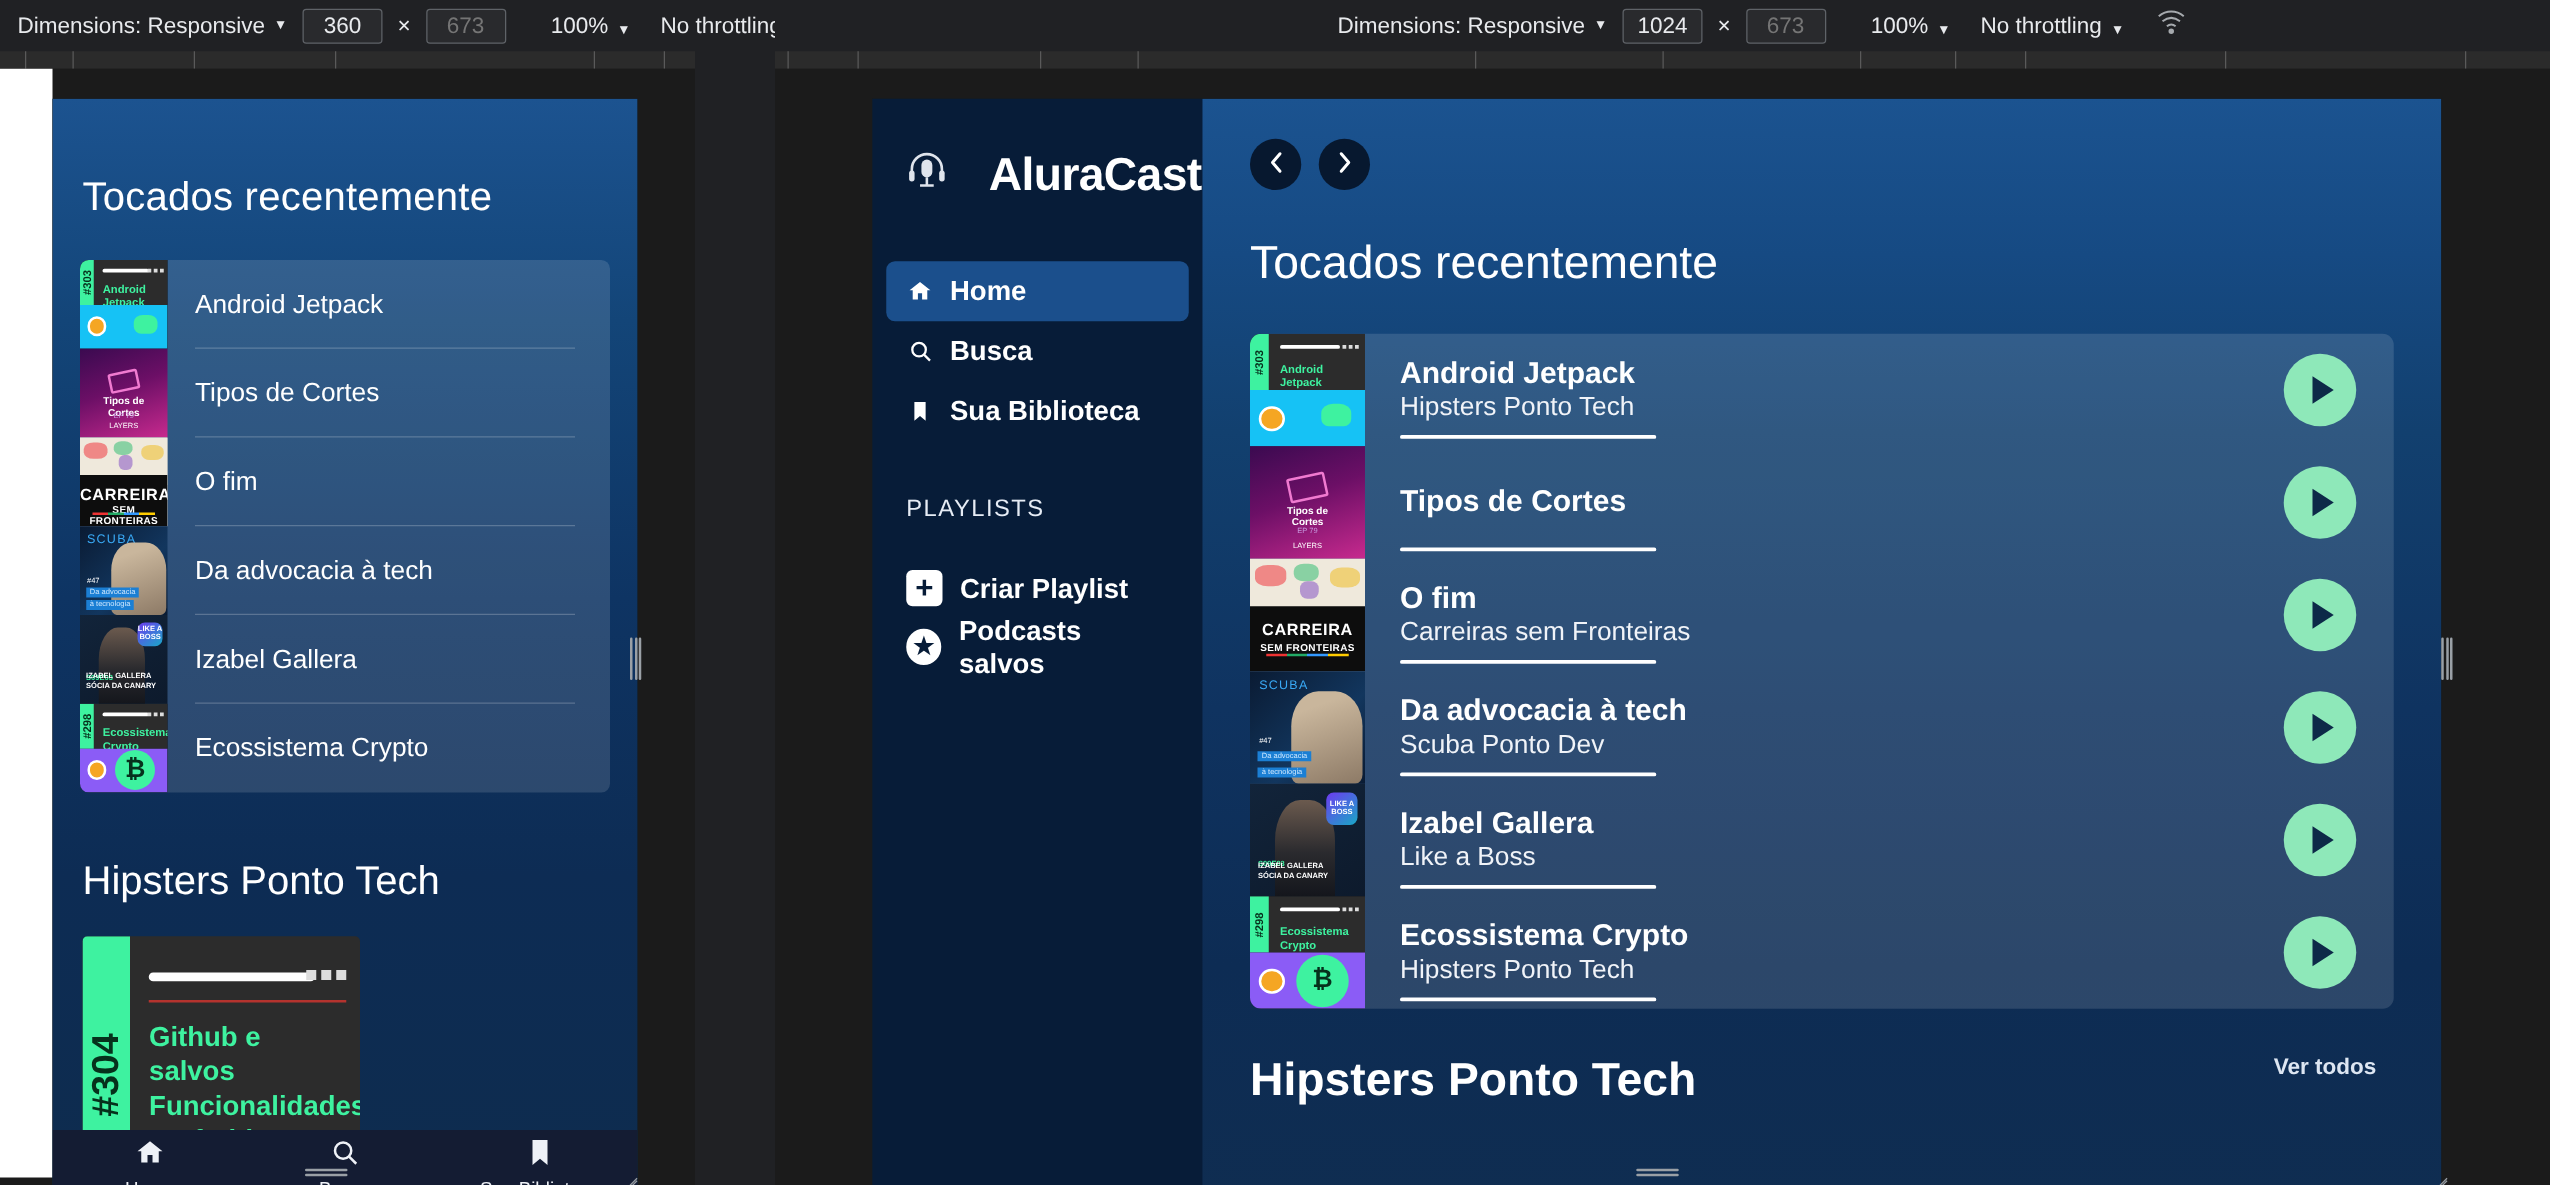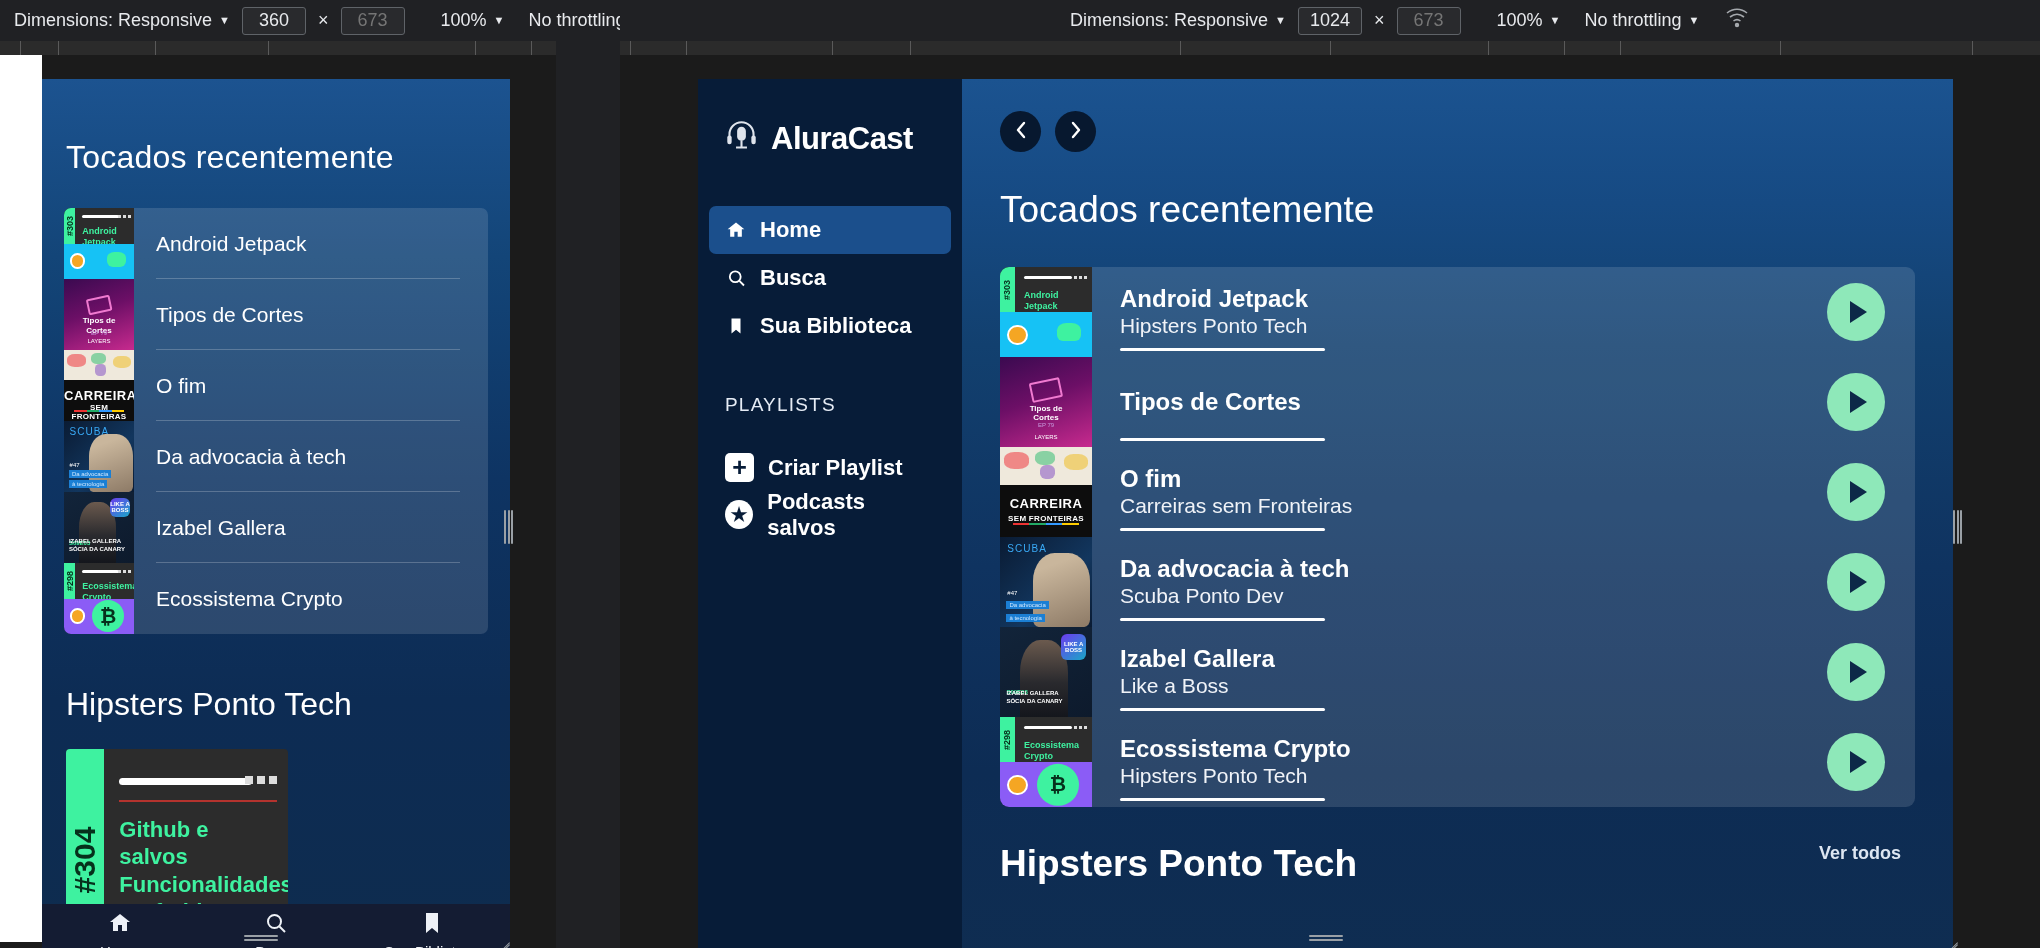--- a/index.html
+++ b/index.html
@@ -25,21 +25,21 @@
   .dt-label { white-space: nowrap; }
   .dt-caret { font-size: 11px; margin-left: 7px; position: relative; top: -1px; }
   .dt-input {
     width: 64px; height: 28px; margin: 0 12px;
     background: #292a2d; border: 1px solid #5f6368; border-radius: 3px;
     color: #e8eaed; font-size: 18px; font-family: inherit;
     text-align: center; outline: none;
   }
   .dt-input.ph { color: #f0abfc; }
   .dt-x { color: #e8eaed; font-size: 18px; }
-  .dt-item { margin-left: 24px; display: flex; align-items: center; white-space: nowrap; }
+  .dt-item { margin-left: 24px; display: flex; align-items: flex-end; white-space: nowrap; }
   .dt-wifi { margin-left: 26px; opacity: .85; }
 
   
   .dt-ruler { position: absolute; height: 14px; background: #2b2b2b; top: 41px; }
   .dt-ruler.left  { left: 0; width: 556px; }
   .dt-ruler.right { left: 620px; width: 1420px; }
   .dt-ruler i { position: absolute; top: 0; bottom: 0; width: 1px; background: #5a5a5a; display:block; }
 
   .dt-stage { position: absolute; background: #1b1b1b; }
   .dt-stage.left  { left: 0;   top: 55px; width: 556px; height: 893px; }
@@ -116,21 +116,21 @@
   .d-side {
     width: 264px; flex: 0 0 264px;
     background: #071c38;
     padding: 26px 0 0 0;
     position: relative;
   }
   .d-logo {
     display: flex; align-items: center; gap: 12px;
     padding: 14px 0 0 26px; color: #fff;
   }
-  .d-logo .brand { font-size: 31px; font-weight: 700; letter-spacing: -.5px; }
+  .d-logo .brand { font-size: 37px; font-weight: 700; letter-spacing: -.5px; margin-left: 20px; }
   .d-nav { margin-top: 48px; padding: 0 11px; }
   .d-navitem {
     display: flex; align-items: center; gap: 13px;
     height: 48px; padding: 0 16px; border-radius: 7px;
     color: #fff; font-size: 22px; font-weight: 700;
   }
   .d-navitem.active { background: #1b4f8c; }
   .d-navitem .ic { width: 22px; display: flex; justify-content: center; }
   .d-sec {
     color: #e6ecf5; font-size: 19px; letter-spacing: 1.2px;

